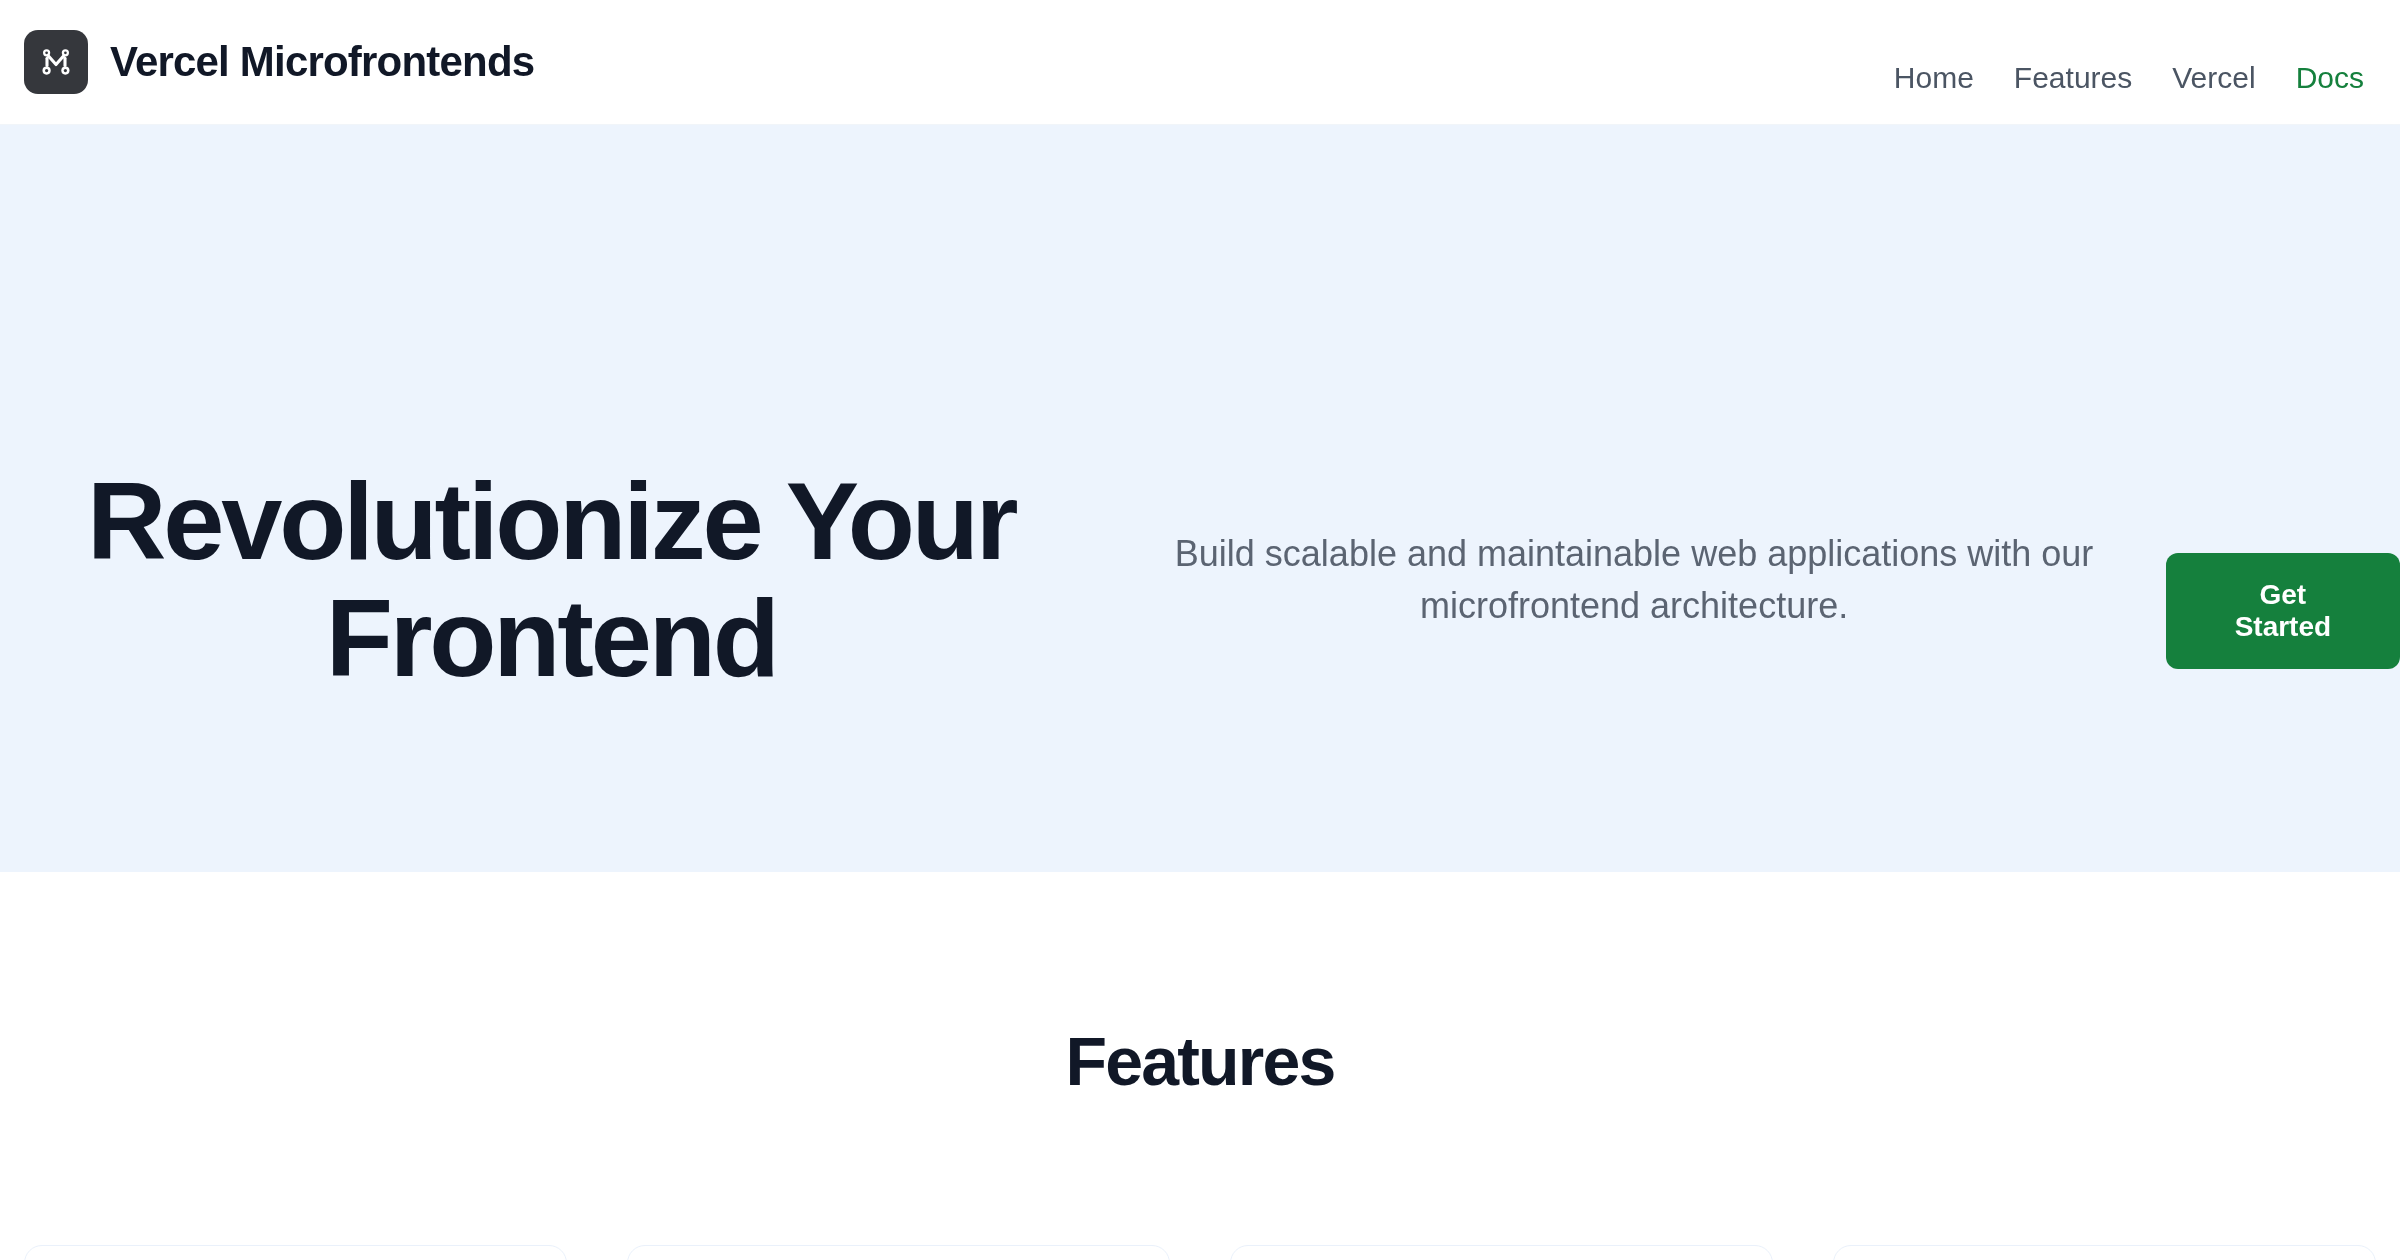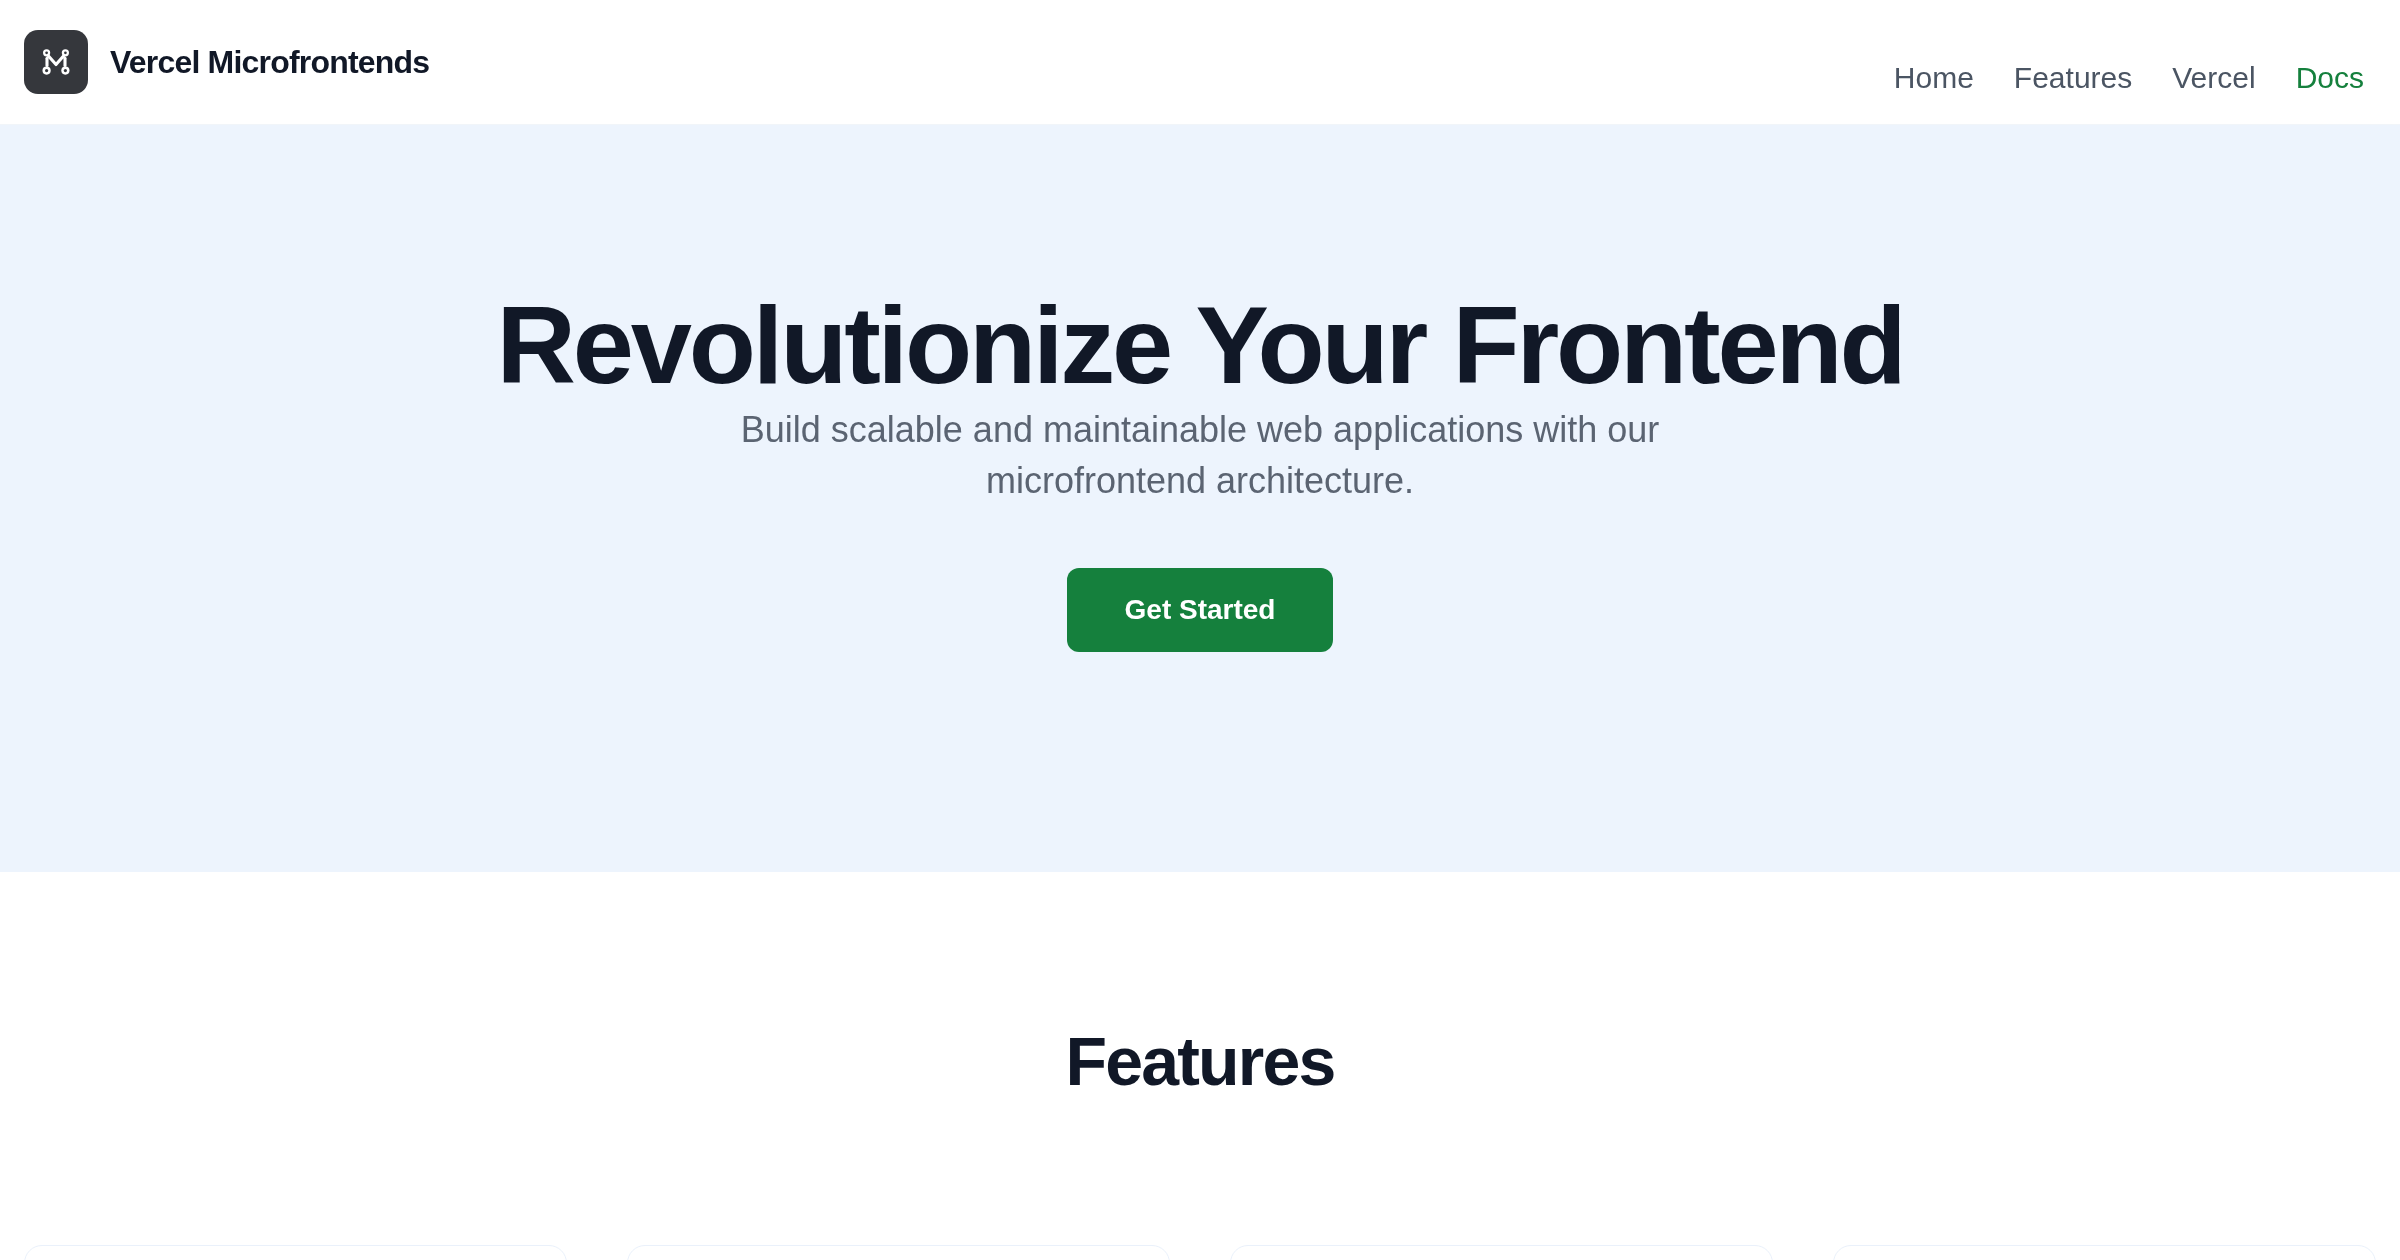--- a/index.html
+++ b/index.html
@@ -43,21 +43,21 @@
     background: #35373c;
     display: flex;
     align-items: center;
     justify-content: center;
     flex: 0 0 auto;
   }
 
   .brand-mark svg { display: block; }
 
   .brand-name {
-    font-size: 32px;
+    font-size: 42px;
     font-weight: 700;
     letter-spacing: -0.8px;
     color: #111827;
     white-space: nowrap;
   }
 
   .site-nav {
     display: flex;
     align-items: center;
     gap: 40px;
@@ -72,21 +72,21 @@
     cursor: pointer;
   }
 
   .nav-link.is-active { color: #15803d; }
 
   
   .hero {
     background: #edf4fd;
     height: 747px;
     display: flex;
-    flex-direction: column;
+    flex-direction: row;
     align-items: center;
     padding-top: 162px;
   }
 
   .hero-title {
     font-size: 110px;
     line-height: 1.06;
     font-weight: 700;
     letter-spacing: -3.2px;
     color: #111827;

